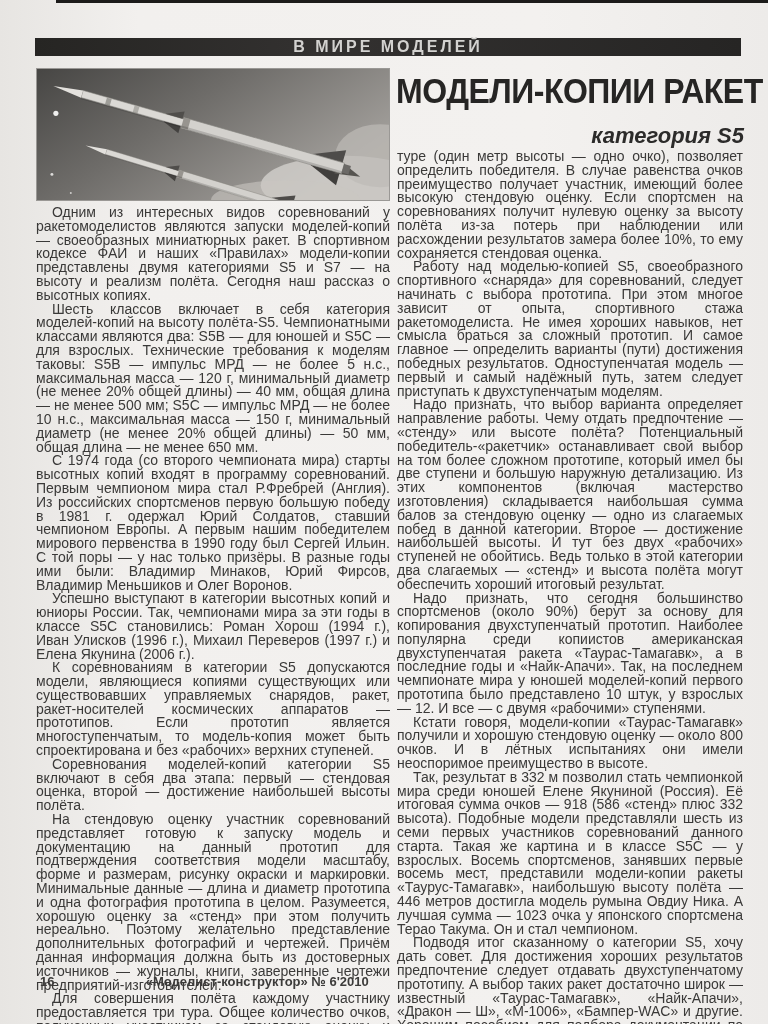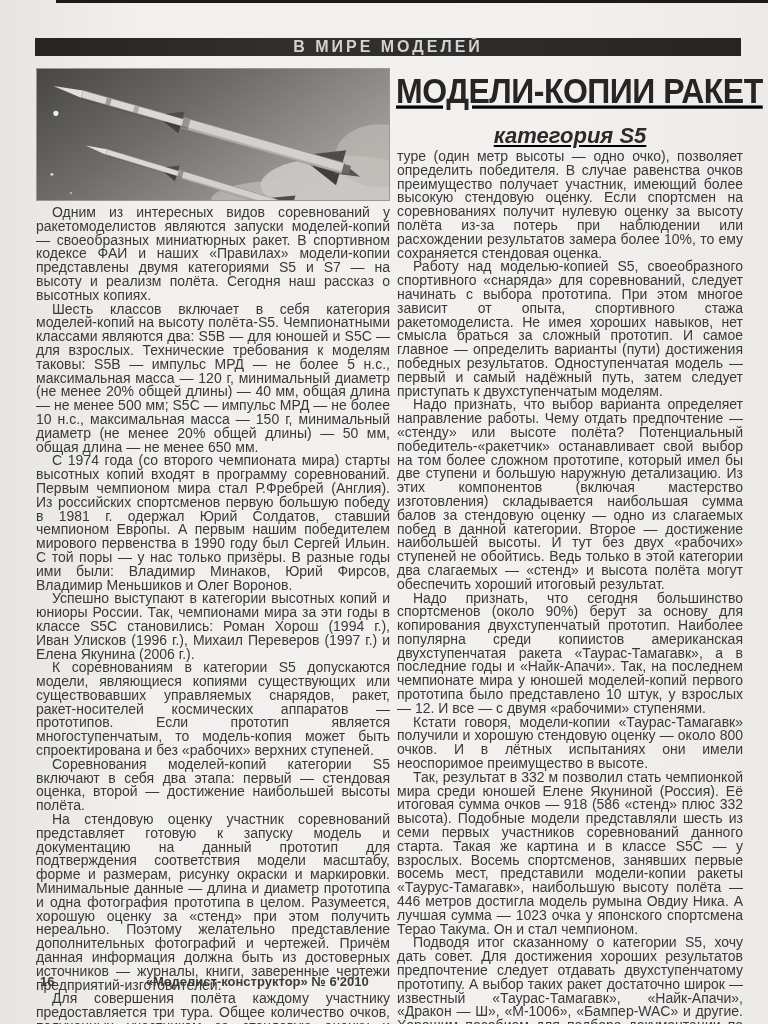--- a/index.html
+++ b/index.html
@@ -22,21 +22,21 @@
   }
   .section-bar span{
     color:#d3d2d0;font-size:16px;font-weight:bold;letter-spacing:3px;
   }
   .photo{
     position:absolute;top:68px;left:36px;width:354px;height:133px;
     border:1px solid #9a9895;box-sizing:border-box;
   }
   .photo svg{display:block;width:100%;height:100%;}
   .title-block{
-    position:absolute;top:72px;left:396px;width:348px;text-align:center;text-decoration:underline;
+    position:absolute;top:72px;left:396px;width:348px;text-align:right;
   }
   .title{
     font-size:32px;font-weight:bold;color:#262524;letter-spacing:-0.5px;
     transform:scaleY(1.08);transform-origin:top center;white-space:nowrap;
   }
   .subtitle{
     margin-top:14px;font-size:22px;font-weight:bold;font-style:italic;color:#2c2b2a;
   }
   .col{
     position:absolute;font-size:14px;line-height:13.8px;color:#3a3938;

